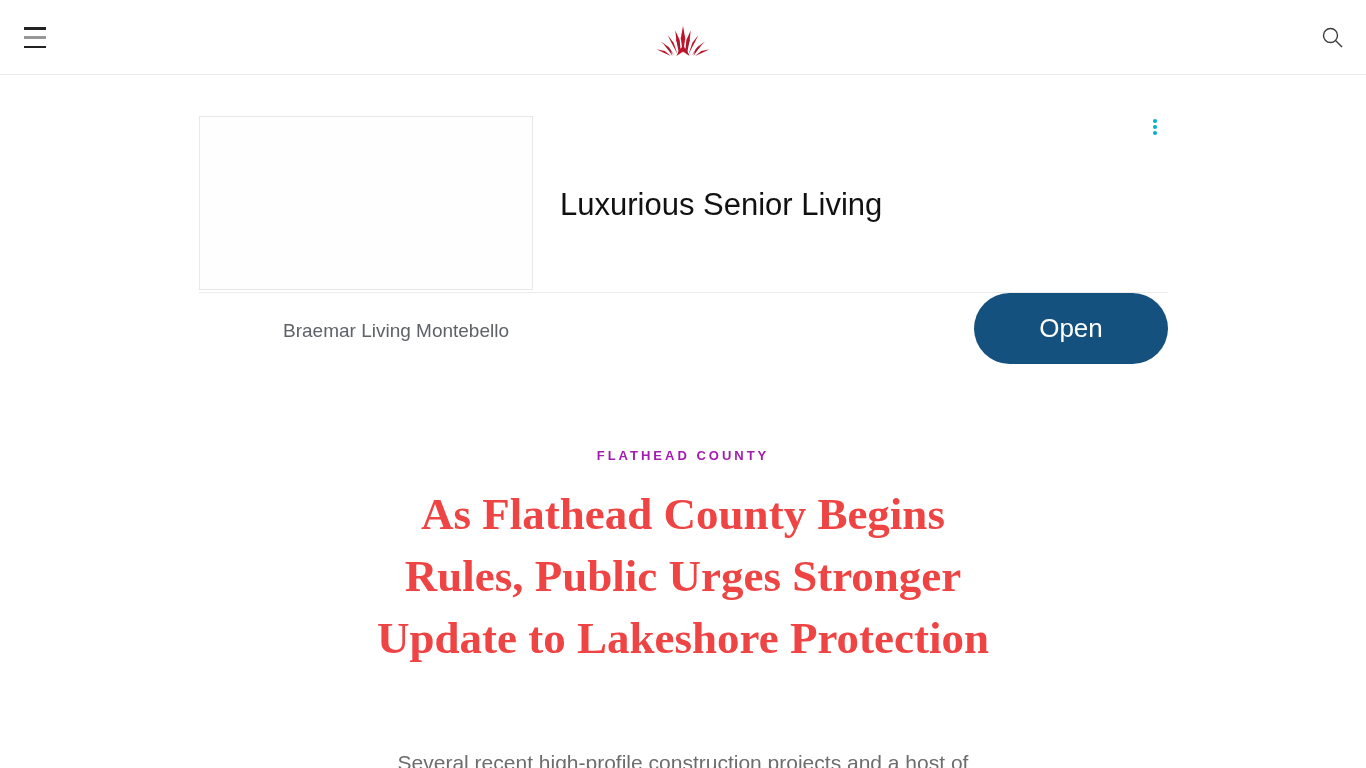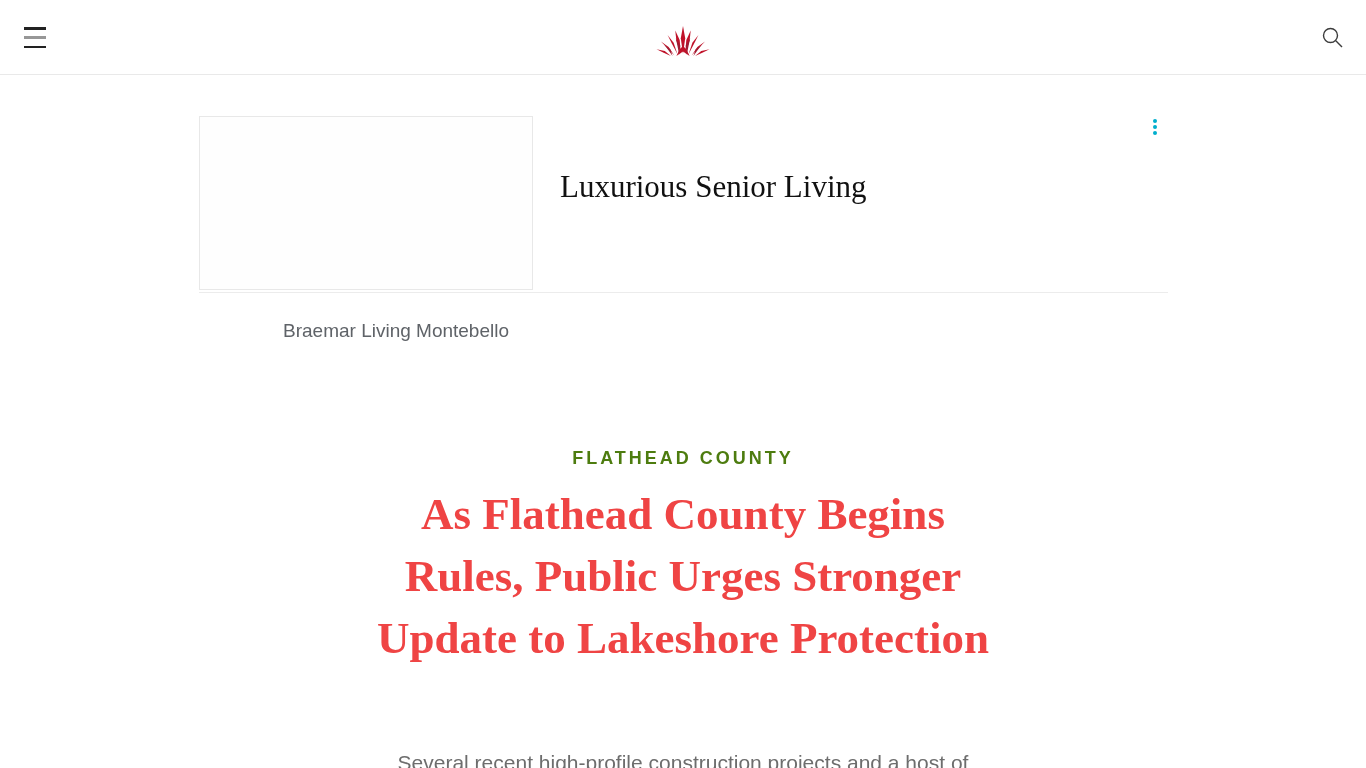--- a/index.html
+++ b/index.html
@@ -64,27 +64,27 @@
   .ad-image {
     position: absolute;
     left: 0; top: 0;
     width: 334px; height: 174px;
     background: #fefefe;
     border: 1px solid #e8e8e8;
     cursor: pointer;
   }
   .ad-headline {
     position: absolute;
-    left: 361px; top: 52px;
+    left: 361px; top: 70px;
     width: 560px;
     font-size: 31px;
     line-height: 37px;
     color: #111111;
     cursor: pointer;
-    font-family: Liberation Serif, serif;
+    font-family: Liberation Sans, sans-serif;
   }
   .ad-options {
     position: absolute;
     right: 5px; top: 1px;
     width: 16px; height: 22px;
     background: none; border: none; padding: 2px 0;
     cursor: pointer;
     display: flex;
     flex-direction: column;
     align-items: center;
@@ -119,24 +119,24 @@
     font-family: "Liberation Sans", sans-serif;
     cursor: pointer;
   }
 
   
   .article-category {
     position: absolute;
     left: 0; top: 448px;
     width: 1366px;
     text-align: center;
-    font-size: 18px;
+    font-size: 13px;
     font-weight: bold;
     letter-spacing: 3px;
-    color: #4d7c0f;
+    color: #a21caf;
     text-transform: uppercase;
     cursor: pointer;
   }
   .article-title {
     position: absolute;
     left: 323px; top: 483px;
     width: 720px;
     text-align: center;
     font-family: "Liberation Serif", serif;
     font-weight: 700;
@@ -205,20 +205,21 @@
     <button class="ad-options" aria-label="ad options">
       <span class="dot"></span>
       <span class="dot"></span>
       <span class="dot"></span>
     </button>
 
     <div class="ad-divider"></div>
 
     <div class="ad-advertiser">Braemar Living Montebello</div>
 
+    <button class="ad-cta">Open</button>
   </section>
 
   <a class="article-category">FLATHEAD COUNTY</a>
 
   <h1 class="article-title">
     <div>As Flathead County Begins</div>
     <div>Rules, Public Urges Stronger</div>
     <div>Update to Lakeshore Protection</div>
   </h1>
 

